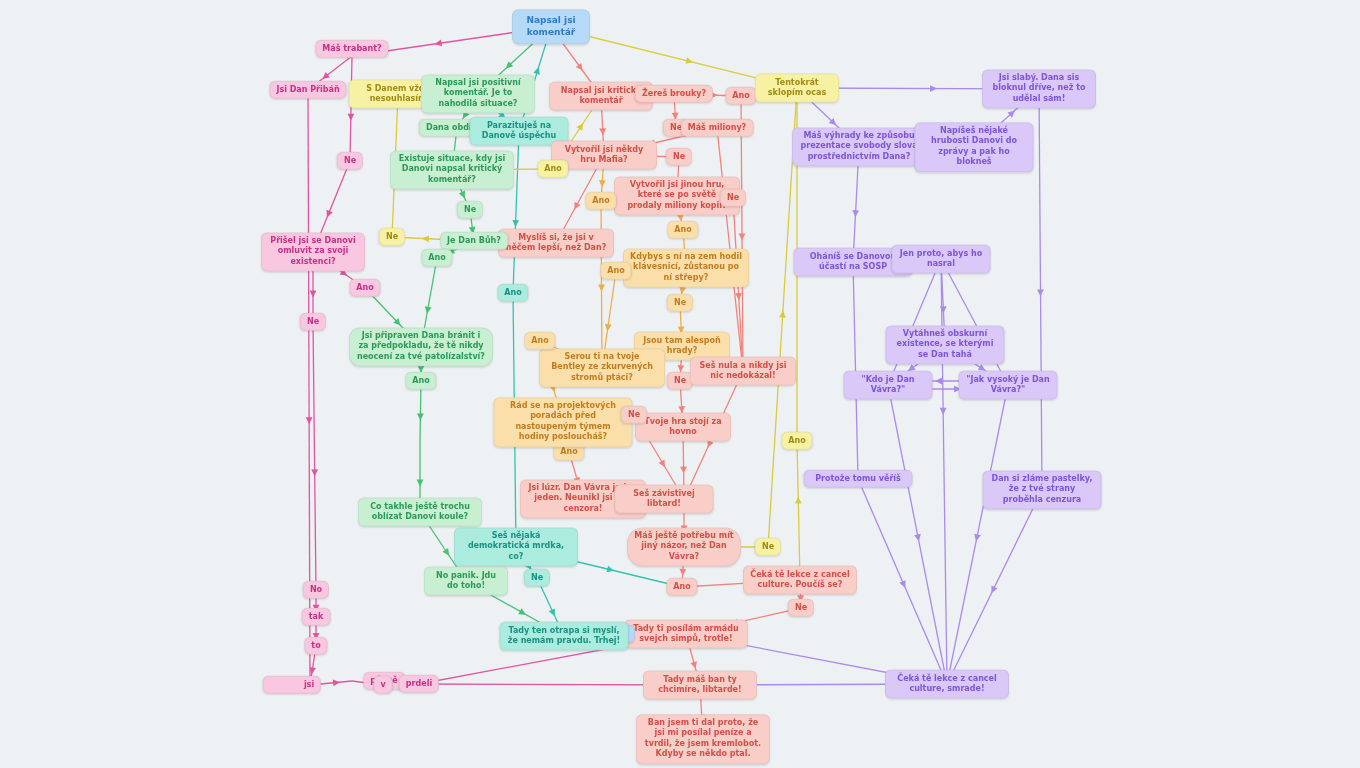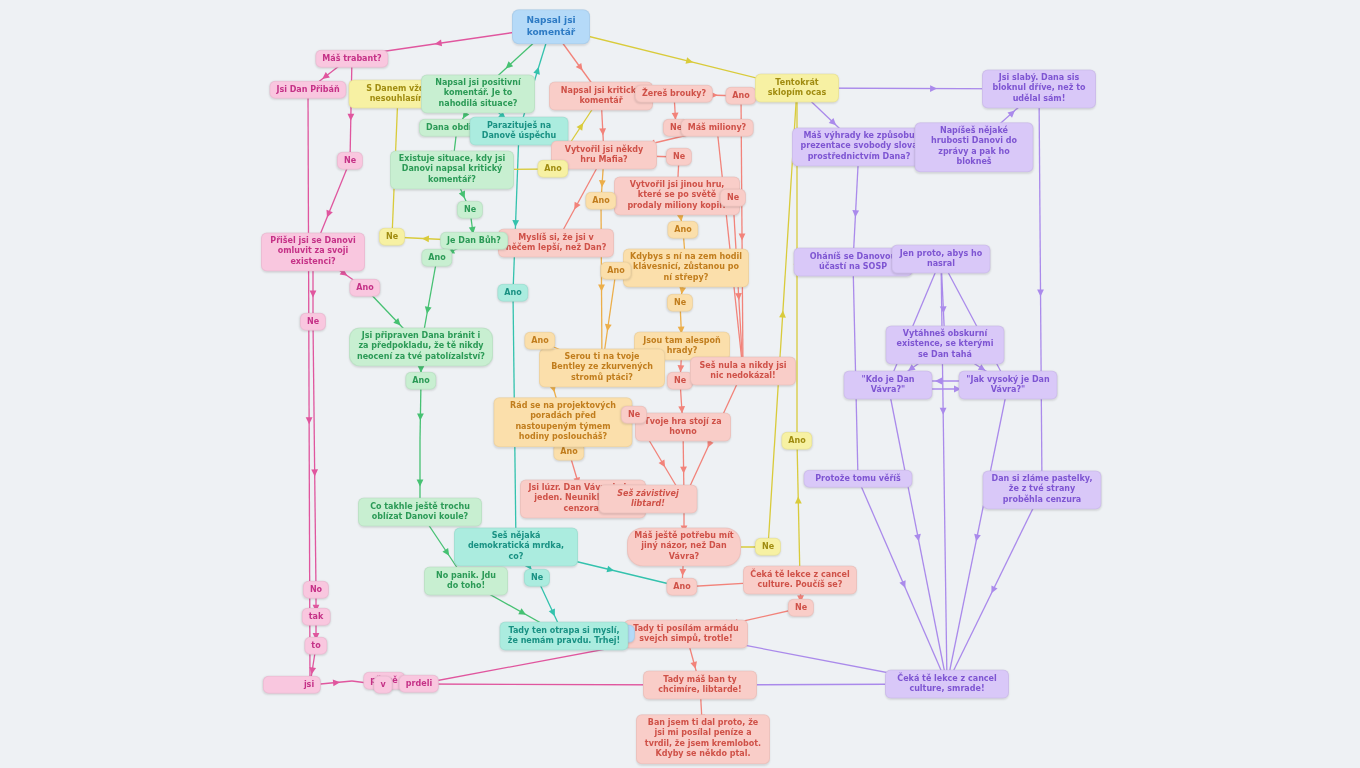--- a/index.html
+++ b/index.html
@@ -242,21 +242,21 @@
       <polygon points="0,-3.4 7,0 0,3.4" fill="#aa8aeb" transform="translate(1040.5,289.5) rotate(89.57136126729787)"></polygon>
       <line x1="1042" y1="490" x2="947" y2="684" stroke="#aa8aeb" stroke-width="1.3"></line>
       <polygon points="0,-3.4 7,0 0,3.4" fill="#aa8aeb" transform="translate(994.5,587) rotate(116.09056281517084)"></polygon>
       <line x1="947" y1="684" x2="700" y2="685" stroke="#aa8aeb" stroke-width="1.3"></line>
       <polygon points="0,-3.4 7,0 0,3.4" fill="#aa8aeb" transform="translate(737.05,684.85) rotate(179.7680345487018)"></polygon>
       <line x1="947" y1="684" x2="686" y2="634" stroke="#aa8aeb" stroke-width="1.3"></line>
       <polygon points="0,-3.4 7,0 0,3.4" fill="#aa8aeb" transform="translate(738.2,644) rotate(-169.15518909789125)"></polygon>
     </svg>
 
 <div class="node n-blue start wrap" style="left: 551px; top: 27px; width: 60px;">Napsal jsi komentář</div>
-    <div class="node n-pink" style="left: 352px; top: 59px;">Máš trabant?</div>
+    <div class="node n-pink" style="left: 352px; top: 49px;">Máš trabant?</div>
     <div class="node n-pink" style="left: 308px; top: 90px;">Jsi Dan Přibáň</div>
     <div class="node n-yellow wrap" style="left: 398px; top: 94px; width: 85px;">S Danem vždy nesouhlasím</div>
     <div class="node n-green wrap" style="left: 478px; top: 94px; width: 100px;">Napsal jsi positivní komentář. Je to nahodilá situace?</div>
     <div class="node n-green" style="left: 457px; top: 128px;">Dana obdivuji</div>
     <div class="node n-teal wrap" style="left: 519px; top: 131px; width: 85px;">Parazituješ na Danově úspěchu</div>
     <div class="node n-green wrap" style="left: 452px; top: 170px; width: 110px;">Existuje situace, kdy jsi Danovi napsal kritický komentář?</div>
     <div class="node n-red wrap" style="left: 601px; top: 96px; width: 90px;">Napsal jsi kritický komentář</div>
     <div class="node n-red" style="left: 674px; top: 94px;">Žereš brouky?</div>
     <div class="node n-red" style="left: 741px; top: 96px;">Ano</div>
     <div class="node n-red" style="left: 676px; top: 128px;">Ne</div>
@@ -275,21 +275,21 @@
     <div class="node n-red wrap" style="left: 683px; top: 427px; width: 82px;">Tvoje hra stojí za hovno</div>
     <div class="node n-red wrap" style="left: 743px; top: 371px; width: 92px;">Seš nula a nikdy jsi nic nedokázal!</div>
     <div class="node n-red wrap" style="left: 556px; top: 243px; width: 102px;">Myslíš si, že jsi v něčem lepší, než Dan?</div>
     <div class="node n-yellow" style="left: 553px; top: 169px;">Ano</div>
     <div class="node n-orange wrap" style="left: 602px; top: 368px; width: 112px;">Serou ti na tvoje Bentley ze zkurvených stromů ptáci?</div>
     <div class="node n-orange" style="left: 540px; top: 341px;">Ano</div>
     <div class="node n-orange" style="left: 569px; top: 452px;">Ano</div>
     <div class="node n-orange wrap" style="left: 563px; top: 422px; width: 125px;">Rád se na projektových poradách před nastoupeným týmem hodiny posloucháš?</div>
     <div class="node n-red" style="left: 634px; top: 415px;">Ne</div>
     <div class="node n-red wrap" style="left: 583px; top: 499px; width: 112px;">Jsi lúzr. Dan Vávra je jen jeden. Neunikl jsi oku cenzora!</div>
-    <div class="node n-red wrap" style="left: 648px; top: 499px; width: 85px; font-style: italic;">Seš závistivej libtard!</div>
+    <div class="node n-red wrap" style="left: 664px; top: 499px; width: 85px;">Seš závistivej libtard!</div>
     <div class="node n-red wrap" style="left: 684px; top: 547px; width: 100px; border-radius: 16px;">Máš ještě potřebu mít jiný názor, než Dan Vávra?</div>
     <div class="node n-yellow" style="left: 768px; top: 547px;">Ne</div>
     <div class="node n-red" style="left: 682px; top: 587px;">Ano</div>
     <div class="node n-red wrap" style="left: 800px; top: 580px; width: 100px;">Čeká tě lekce z cancel culture. Poučíš se?</div>
     <div class="node n-red" style="left: 801px; top: 608px;">Ne</div>
     <div class="node n-red wrap" style="left: 686px; top: 634px; width: 110px;">Tady ti posílám armádu svejch simpů, trotle!</div>
     <div class="node n-blue" style="left: 625px; top: 634px;">X</div>
     <div class="node n-red wrap" style="left: 700px; top: 685px; width: 100px;">Tady máš ban ty chcimíre, libtarde!</div>
     <div class="node n-red wrap" style="left: 703px; top: 739px; width: 120px;">Ban jsem ti dal proto, že jsi mi posílal peníze a tvrdil, že jsem kremlobot. Kdyby se někdo ptal.</div>
     <div class="node n-purple wrap" style="left: 947px; top: 684px; width: 110px;">Čeká tě lekce z cancel culture, smrade!</div>

